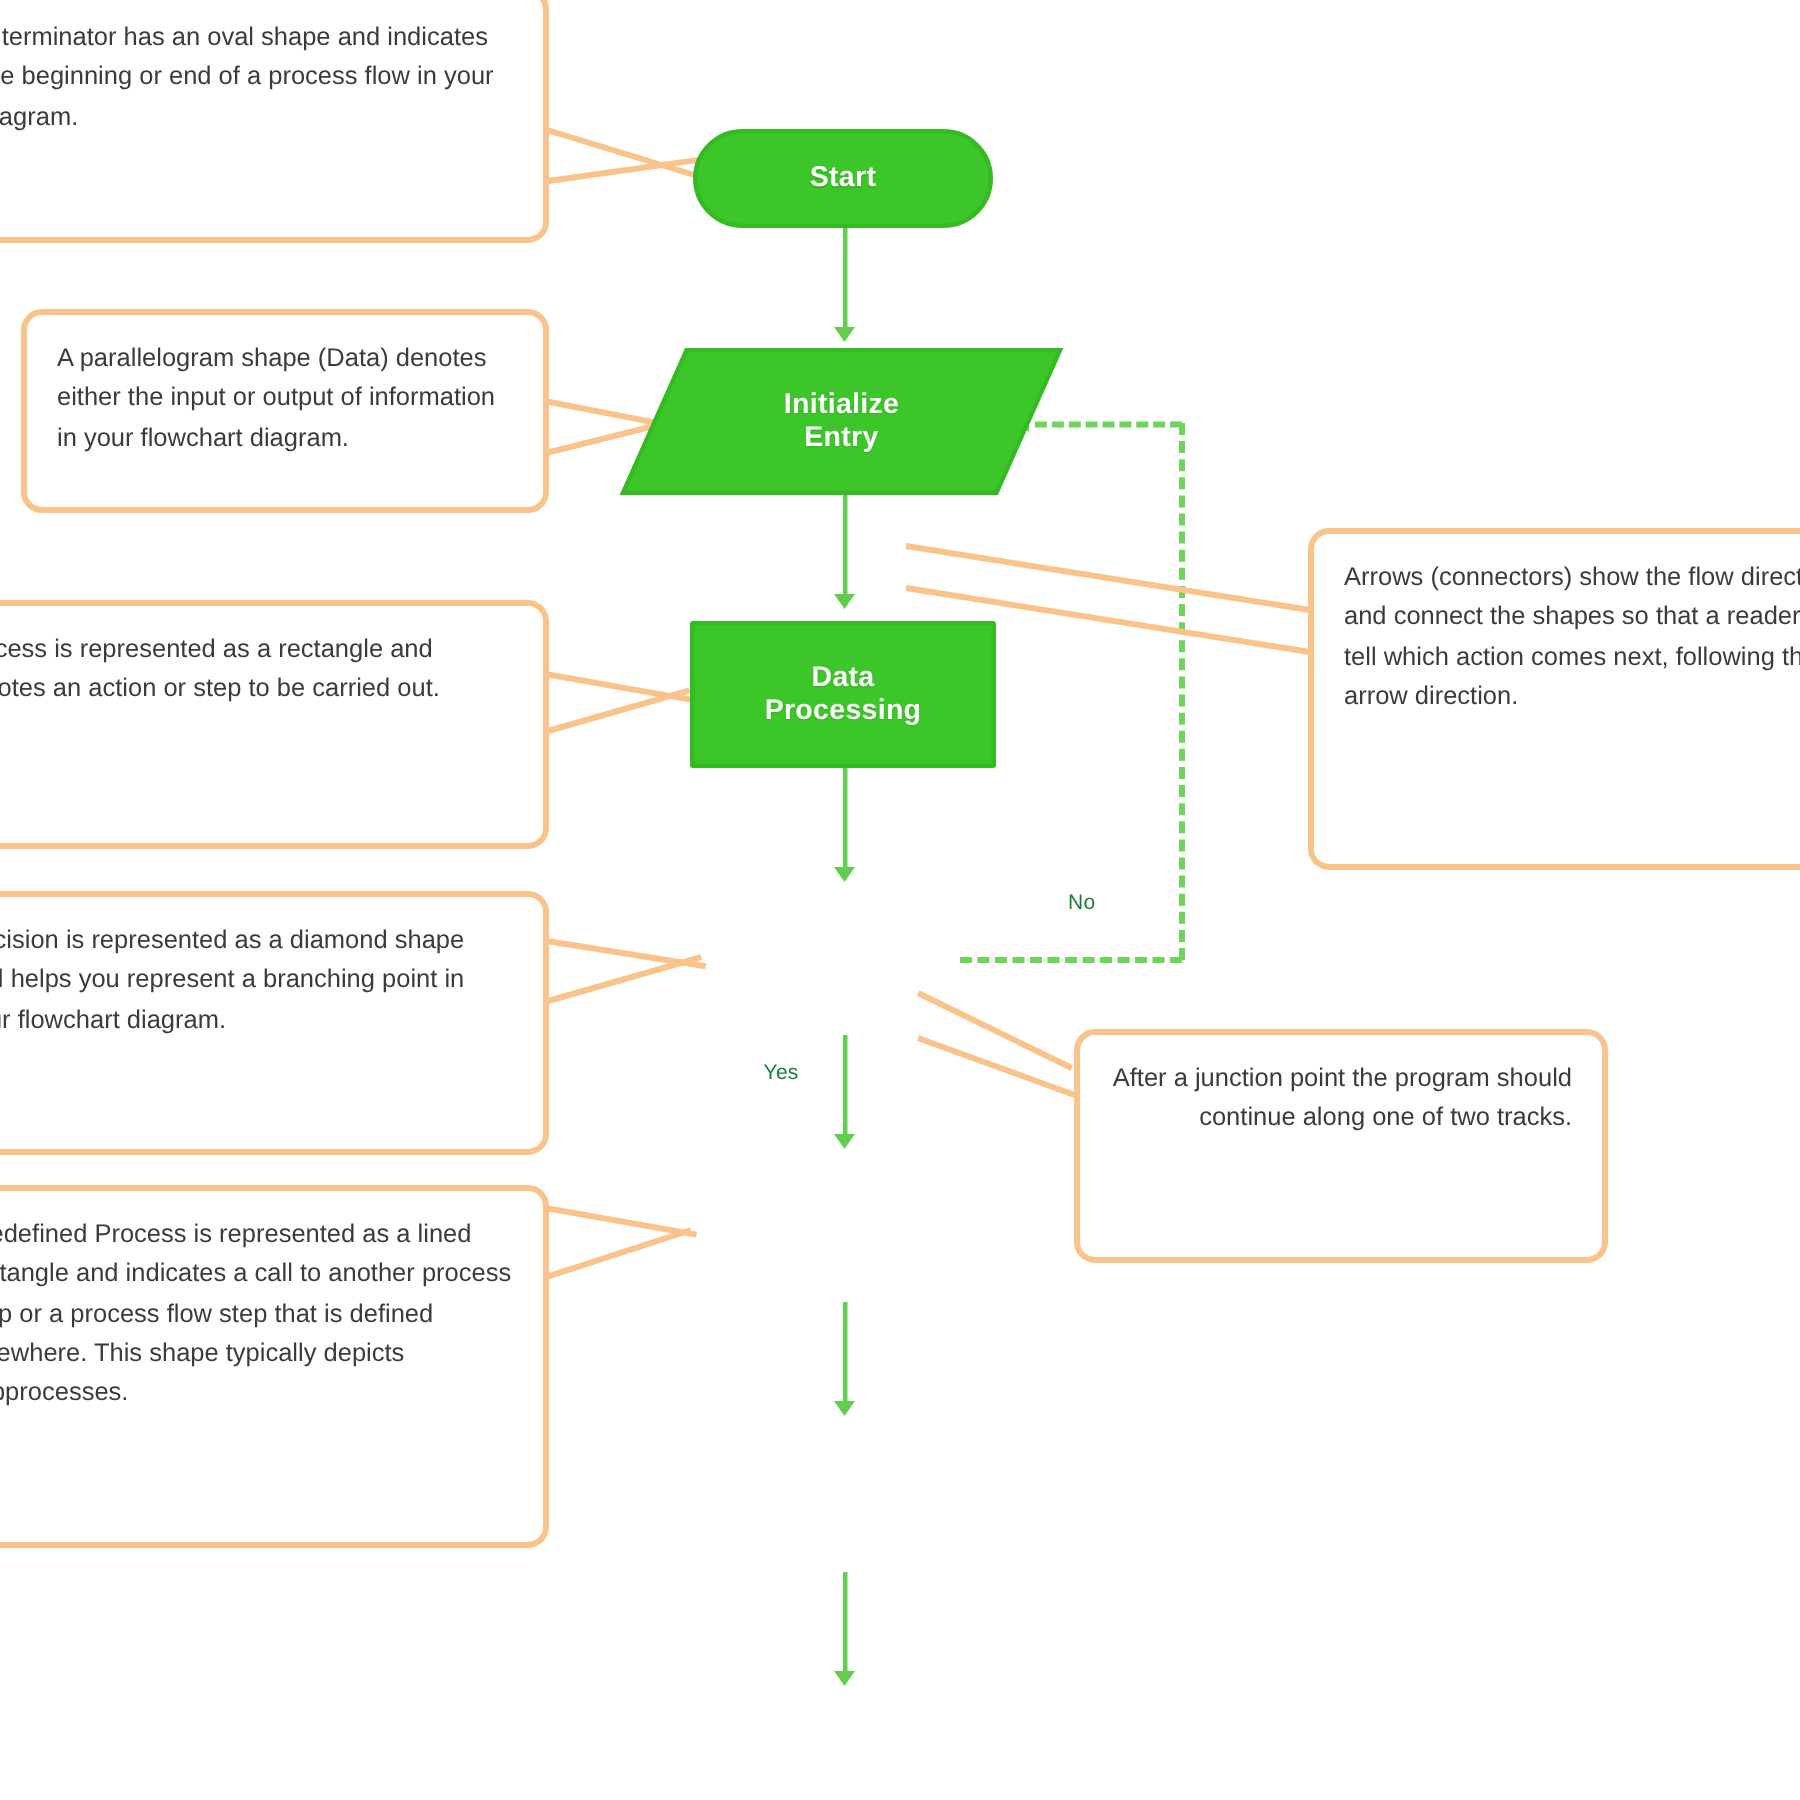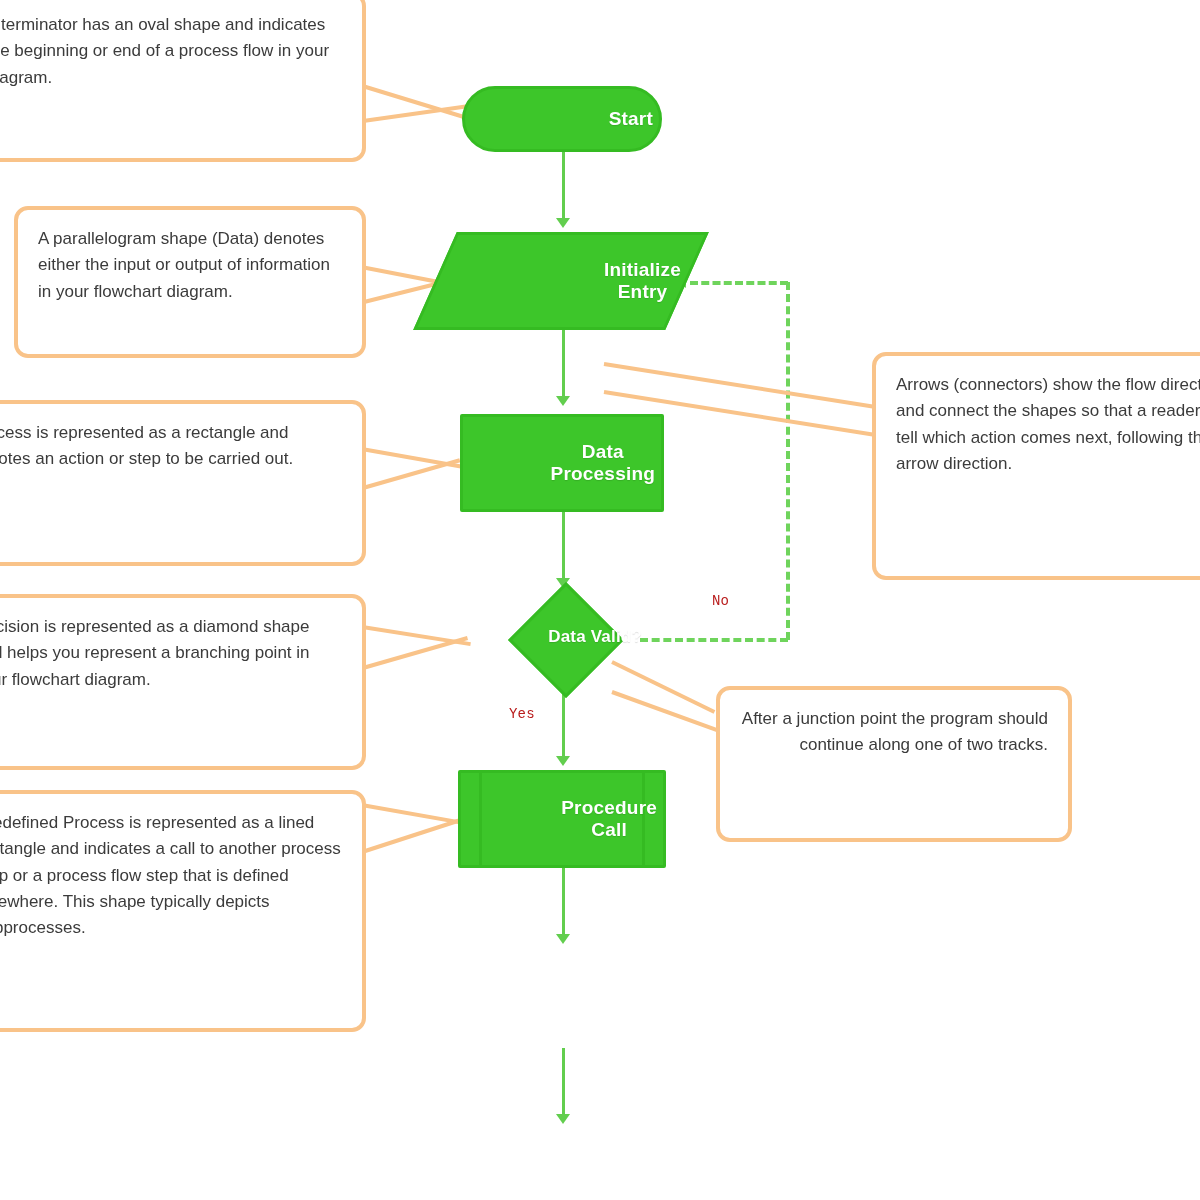--- a/index.html
+++ b/index.html
@@ -14,21 +14,21 @@
     background: #ffffff;
     font-family: "Liberation Sans", sans-serif;
     overflow: hidden;
   }
 
   
   .node {
     position: absolute;
     display: flex;
     align-items: center;
-    justify-content: flex-end;
+    justify-content: center;
     text-align: center;
     color: #ffffff;
     font-weight: bold;
     font-size: 19px;
     line-height: 1.15;
     letter-spacing: .2px;
     box-sizing: border-box;
     z-index: 6;
   }
   .node .node-label {
@@ -130,22 +130,22 @@
     border-top: 7px solid transparent;
     border-bottom: 7px solid transparent;
     border-right: 10px solid #6FD45C;
     z-index: 3;
   }
 
   
   .edge-label {
     position: absolute;
     font-size: 14px;
-    color: #b91c1c;
-    font-family: Liberation Mono, monospace;
+    color: #15803d;
+    font-family: Liberation Sans, sans-serif;
     z-index: 7;
     letter-spacing: .2px;
   }
 
   
   .callout {
     position: absolute;
     background: #ffffff;
     border: 4px solid #F9C389;
     border-radius: 14px;
@@ -212,31 +212,21 @@
     </span>
   </div>
 
   <div class="node shape-rect" style="left:460px; top:414px; width:204px; height:98px;">
     <span class="node-label">
       <span>Data</span><br>
       <span>Processing</span>
     </span>
   </div>
 
-  <div class="node shape-diamond" style="left:478px; top:584px; width:170px; height:106px; font-size:17px;">
-    <div class="rot"></div>
-    <span class="node-label">Data Valid?</span>
-  </div>
-
-  <div class="node shape-subroutine" style="left:458px; top:770px; width:208px; height:98px;">
-    <span class="node-label">
-      <span>Procedure</span><br>
-      <span>Call</span>
-    </span>
-  </div>
+
 
 
 
   <div class="ptr" style="left:356px; top:78px; width:120px; height:52px;">
     <div class="ptr-line" style="left:0; top:4px;  width:118px; transform:rotate(17deg);"></div>
     <div class="ptr-line" style="left:0; top:42px; width:118px; transform:rotate(-8deg);"></div>
   </div>
 
   <div class="ptr" style="left:356px; top:262px; width:102px; height:48px;">
     <div class="ptr-line" style="left:0; top:2px;  width:100px; transform:rotate(11deg);"></div>
@@ -265,21 +255,21 @@
 
   <div class="ptr" style="left:612px; top:660px; width:116px; height:70px;">
     <div class="ptr-line" style="left:0; top:0;   width:114px; transform:rotate(26deg);"></div>
     <div class="ptr-line" style="left:0; top:30px; width:114px; transform:rotate(20deg);"></div>
   </div>
 
   <div class="callout" style="left:-38px; top:-8px; width:404px; height:170px;">
     <span>A terminator has an oval shape and indicates the beginning or end of a process flow in your diagram.</span>
   </div>
 
-  <div class="callout" style="left:14px; top:206px; width:352px; height:152px;">
+  <div class="callout" style="left:14px; top:206px; width:352px; height:136px;">
     <span>A parallelogram shape (Data) denotes either the input or output of information in your flowchart diagram.</span>
   </div>
 
   <div class="callout" style="left:-54px; top:400px; width:420px; height:166px;">
     <span>Process is represented as a rectangle and denotes an action or step to be carried out.</span>
   </div>
 
   <div class="callout" style="left:-50px; top:594px; width:416px; height:176px;">
     <span>Decision is represented as a diamond shape and helps you represent a branching point in your flowchart diagram.</span>
   </div>

